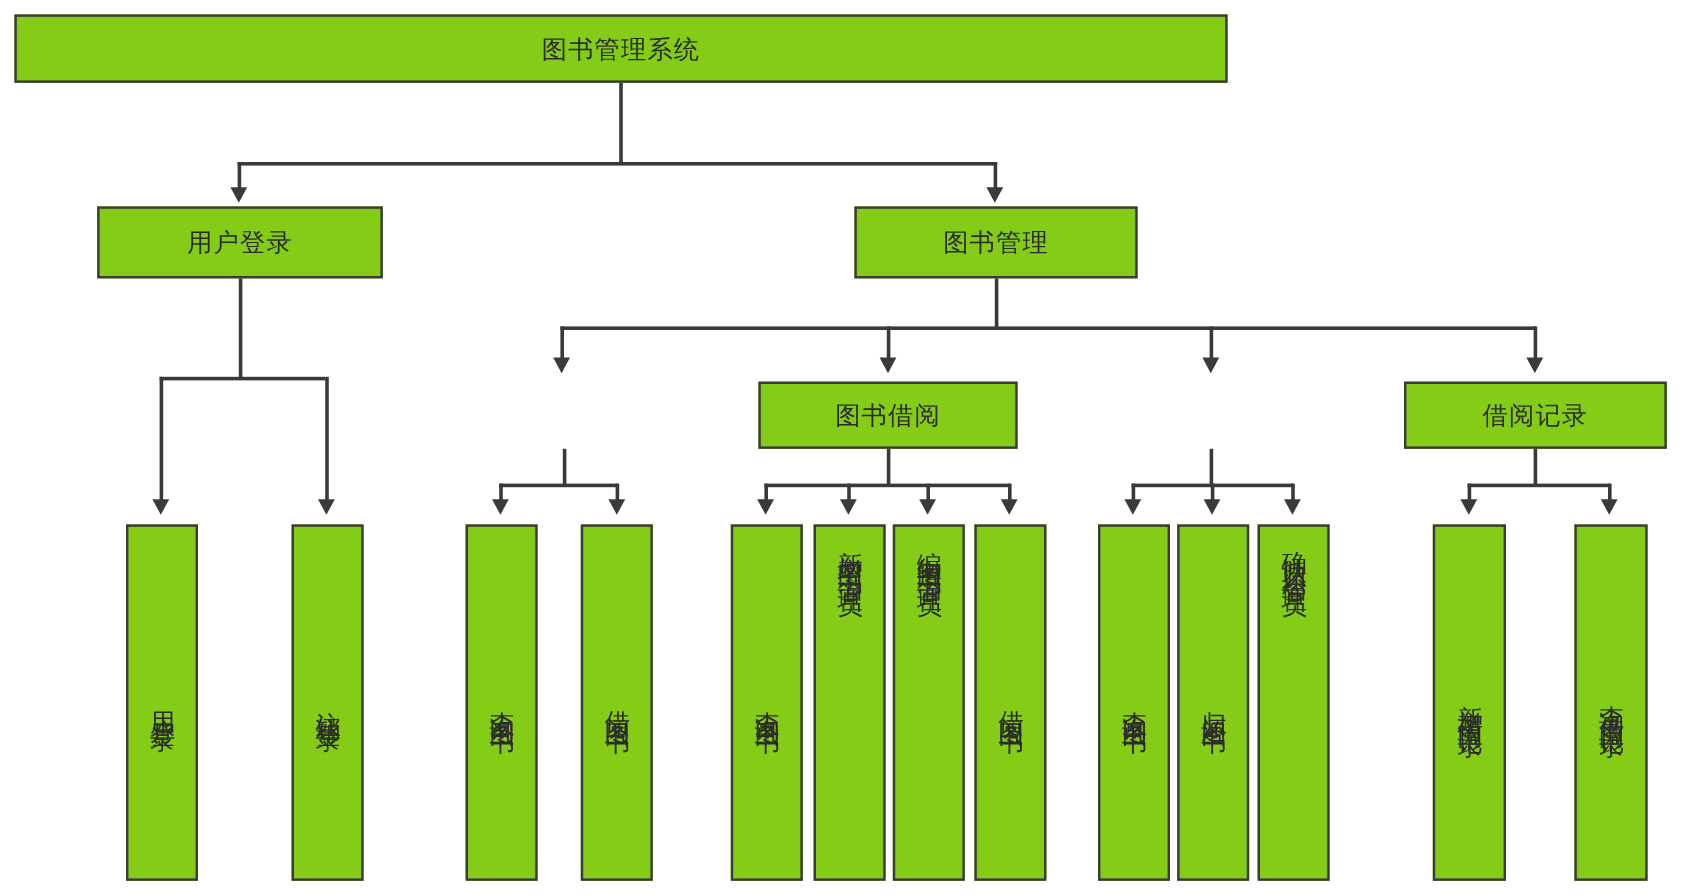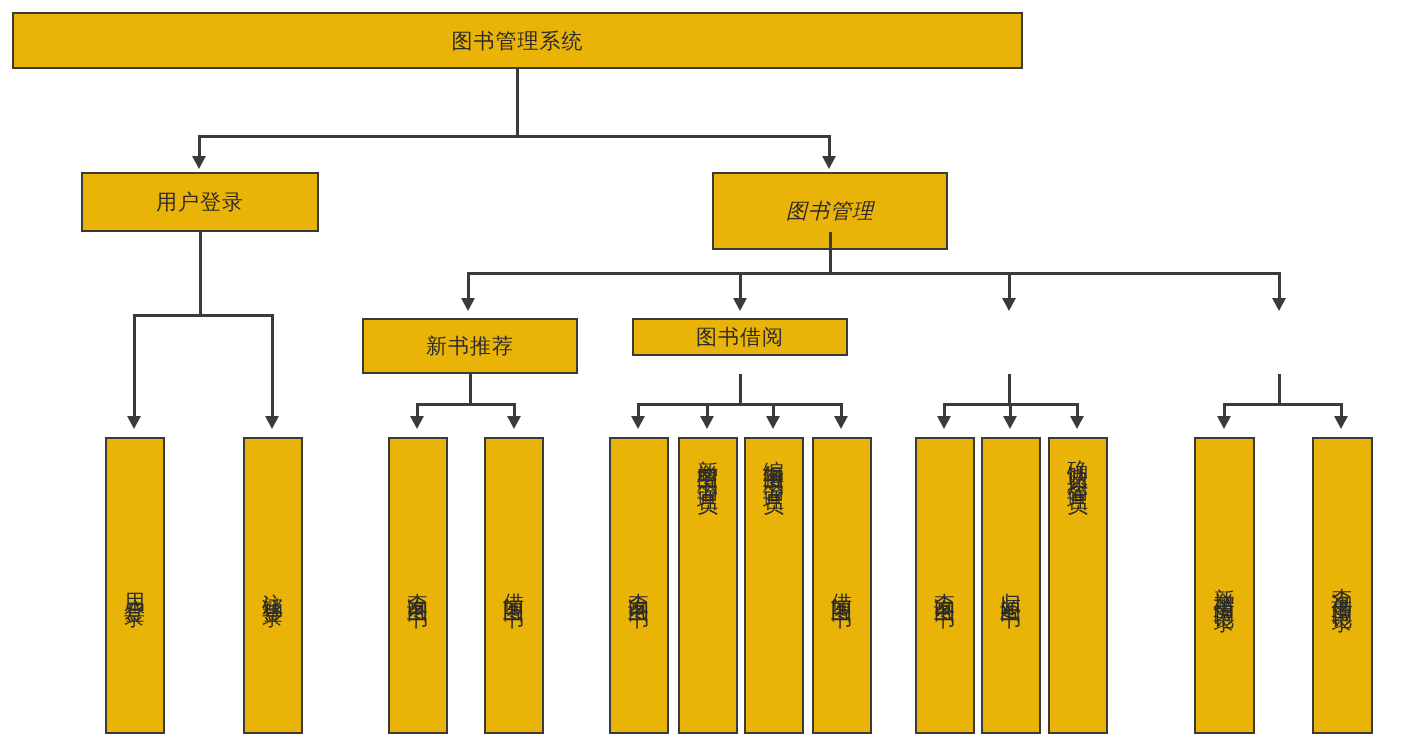--- a/index.html
+++ b/index.html
@@ -11,21 +11,21 @@
     position:relative;
     width:1405px;
     height:747px;
     background:#ffffff;
     overflow:hidden;
   }
   
   .node{
     position:absolute;
     box-sizing:border-box;
-    background:#eab308;
+    background:#84cc16;
     border:2.5px solid #3a3a3a;
     display:flex;
     align-items:center;
     justify-content:center;
     color:#2b2b2b;
   }
   .node.h-node{
     font-size:21px;
     letter-spacing:1px;
   }
@@ -100,21 +100,21 @@
   <div class="ln lnv" style="left:198px;top:135px;width:2.5px;height:23px;"></div>
   <div class="arrow" style="left:192px;top:156px;"></div>
 
   <div class="ln lnv" style="left:828px;top:135px;width:2.5px;height:23px;"></div>
   <div class="arrow" style="left:822px;top:156px;"></div>
 
   <div class="node h-node" style="left:81px;top:172px;width:238px;height:60px;">
     <span>用户登录</span>
   </div>
 
-  <div class="node h-node" style="left:712px;top:172px;width:236px;height:78px;font-style:italic;">
+  <div class="node h-node" style="left:712px;top:172px;width:236px;height:60px;">
     <span>图书管理</span>
   </div>
 
   <div class="ln lnv" style="left:199px;top:232px;width:2.5px;height:84px;"></div>
   <div class="ln lnh" style="left:133px;top:314px;width:138px;height:2.5px;"></div>
   <div class="ln lnv" style="left:133px;top:314px;width:2.5px;height:104px;"></div>
   <div class="arrow" style="left:127px;top:416px;"></div>
   <div class="ln lnv" style="left:271px;top:314px;width:2.5px;height:104px;"></div>
   <div class="arrow" style="left:265px;top:416px;"></div>
 
@@ -122,25 +122,25 @@
   <div class="ln lnh" style="left:467px;top:272px;width:813px;height:2.5px;"></div>
   <div class="ln lnv" style="left:467px;top:272px;width:2.5px;height:28px;"></div>
   <div class="arrow" style="left:461px;top:298px;"></div>
   <div class="ln lnv" style="left:739px;top:272px;width:2.5px;height:28px;"></div>
   <div class="arrow" style="left:733px;top:298px;"></div>
   <div class="ln lnv" style="left:1008px;top:272px;width:2.5px;height:28px;"></div>
   <div class="arrow" style="left:1002px;top:298px;"></div>
   <div class="ln lnv" style="left:1278px;top:272px;width:2.5px;height:28px;"></div>
   <div class="arrow" style="left:1272px;top:298px;"></div>
 
-  <div class="node h-node" style="left:362px;top:318px;width:216px;height:56px;">
-    <span>新书推荐</span>
-  </div>
-  <div class="node h-node" style="left:632px;top:318px;width:216px;height:38px;">
+  <div class="node h-node" style="left:632px;top:318px;width:216px;height:56px;">
     <span>图书借阅</span>
+  </div>
+  <div class="node h-node" style="left:1170px;top:318px;width:219px;height:56px;">
+    <span>借阅记录</span>
   </div>
 
   <div class="ln lnv" style="left:469px;top:374px;width:2.5px;height:31px;"></div>
   <div class="ln lnh" style="left:416px;top:403px;width:99px;height:2.5px;"></div>
   <div class="ln lnv" style="left:416px;top:403px;width:2.5px;height:15px;"></div>
   <div class="arrow" style="left:410px;top:416px;"></div>
   <div class="ln lnv" style="left:513px;top:403px;width:2.5px;height:15px;"></div>
   <div class="arrow" style="left:507px;top:416px;"></div>
 
   <div class="ln lnv" style="left:739px;top:374px;width:2.5px;height:31px;"></div>

